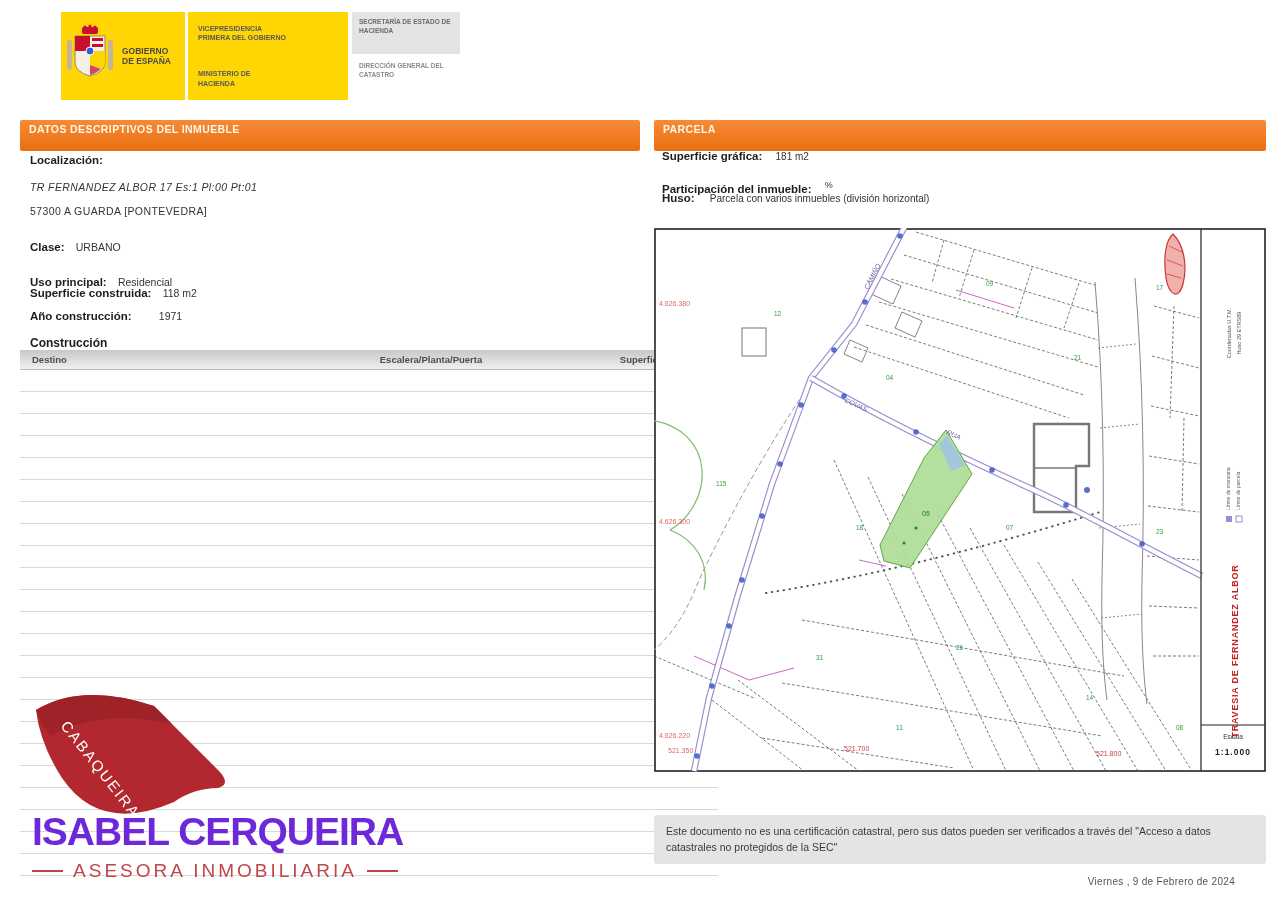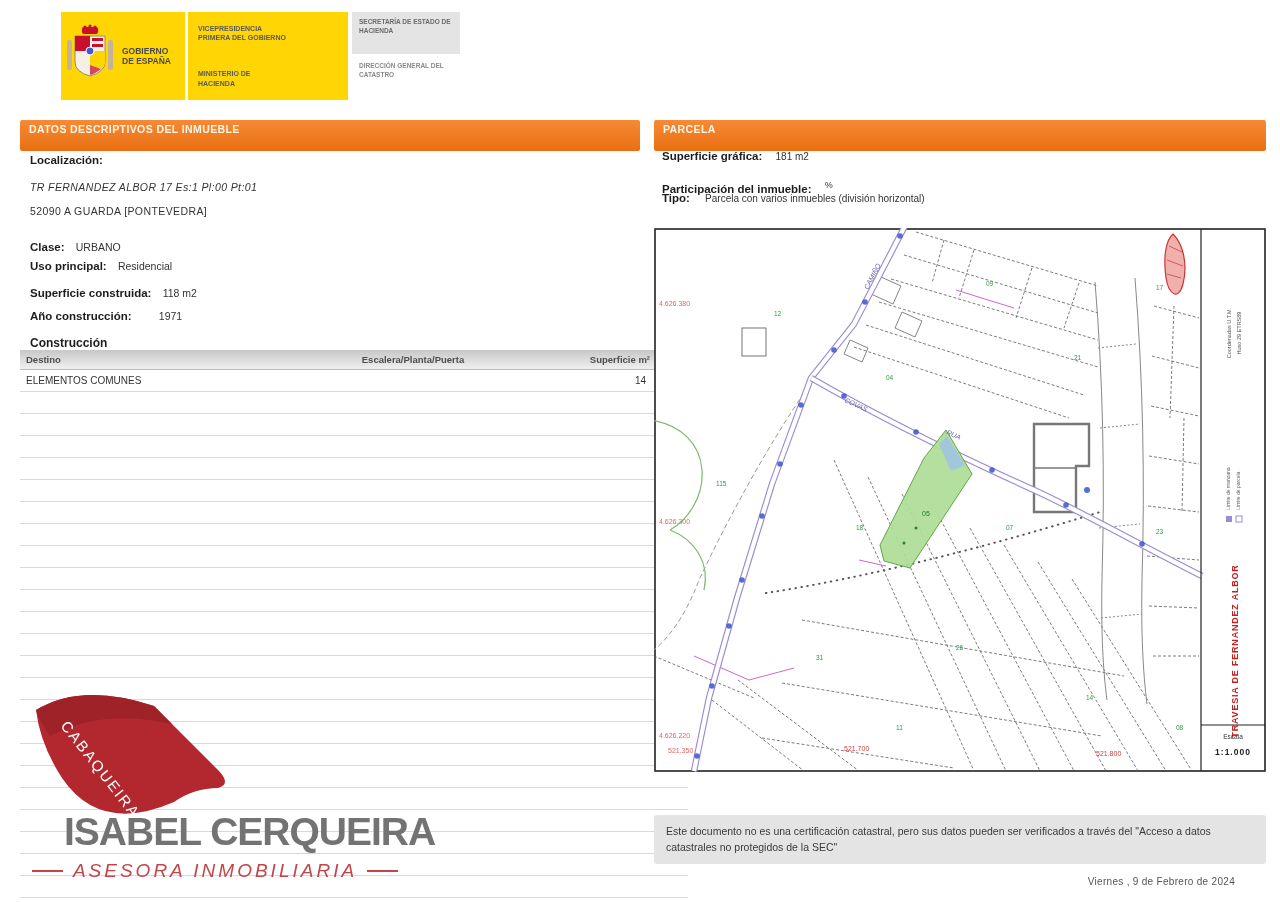--- a/index.html
+++ b/index.html
@@ -33,34 +33,34 @@
 
   
   .lp{position:absolute;left:20px;top:140px;width:620px;font-size:11.5px;}
   .lp .line{position:absolute;white-space:nowrap;}
   .b{font-weight:bold;color:#1d1d1d;}
   .v{color:#333;}
   .addr{font-size:10.5px;color:#333;letter-spacing:.4px;}
 
   table.cons{position:absolute;left:20px;top:350px;width:600px;border-collapse:collapse;table-layout:fixed;}
   table.cons th{background:linear-gradient(#C7C7C7,#F0F0F0);font-size:9.5px;color:#4e4e4e;
-                font-weight:bold;padding:4px 6px;border-bottom:1px solid #bbb;}
+                font-weight:bold;padding:4px 12px;border-bottom:1px solid #bbb;}
   table.cons td{font-size:10px;color:#333;padding:4px 6px;border-bottom:1px solid #d9d9d9;height:13px;}
   .c1{width:290px;text-align:left;}
   .c2{width:170px;text-align:center;}
   .c3{width:140px;text-align:right;padding-right:42px !important;}
   th.c3{padding-right:38px !important;}
 
   
   .agency{position:absolute;left:22px;top:692px;width:400px;}
   .agency-name{position:absolute;left:10px;top:118px;font-size:39px;font-weight:bold;
-               color:#737373;letter-spacing:-1px;white-space:nowrap;margin-left:32px;}
+               color:#6d28d9;letter-spacing:-1px;white-space:nowrap;}
   .agency-tag{position:absolute;left:10px;top:168px;width:366px;display:flex;align-items:center;}
   .agency-tag .dash{height:2.5px;background:#C14549;flex:1;}
-  .agency-tag .txt{font-size:19px;color:#C14549;letter-spacing:3px;margin:0 10px;white-space:nowrap;font-style:italic;}
+  .agency-tag .txt{font-size:19px;color:#C14549;letter-spacing:3px;margin:0 10px;white-space:nowrap;}
 
   
   .rp{position:absolute;left:654px;top:140px;width:614px;font-size:11.5px;}
   .rp .line{position:absolute;white-space:nowrap;text-align:center;}
   .map-frame{position:absolute;left:654px;top:228px;}
   .disclaimer{position:absolute;left:654px;top:815px;width:612px;box-sizing:border-box;
               background:#E4E4E4;border-radius:3px;padding:8px 12px;font-size:10.5px;
               color:#3a3a3a;line-height:1.55;}
   .date-line{position:absolute;left:930px;top:876px;width:305px;text-align:right;
              font-size:10px;color:#555;letter-spacing:.3px;}
@@ -103,27 +103,27 @@
     </div>
   </div>
 
 
   <div class="section-bar" style="left:20px;top:120px;width:620px;">DATOS DESCRIPTIVOS DEL INMUEBLE</div>
   <div class="section-bar" style="left:654px;top:120px;width:612px;">PARCELA</div>
 
   <div class="lp">
     <div class="line b" style="left:10px;top:14px;">Localización:</div>
     <div class="line addr" style="left:10px;top:41px;font-style:italic;">TR FERNANDEZ ALBOR 17 Es:1 Pl:00 Pt:01</div>
-    <div class="line addr" style="left:10px;top:65px;">52090 A GUARDA [PONTEVEDRA]</div>
+    <div class="line addr" style="left:10px;top:65px;">57300 A GUARDA [PONTEVEDRA]</div>
 
     <div class="line" style="left:10px;top:101px;">
       <span class="b">Clase:</span>
       <span class="v" style="font-size:10.5px;margin-left:8px;">URBANO</span>
     </div>
-    <div class="line" style="left:10px;top:120px;">
+    <div class="line" style="left:10px;top:136px;">
       <span class="b">Uso principal:</span>
       <span class="v" style="font-size:10.5px;margin-left:8px;">Residencial</span>
     </div>
     <div class="line" style="left:10px;top:147px;">
       <span class="b">Superficie construida:</span>
       <span class="v" style="font-size:10.5px;margin-left:8px;">118 m2</span>
     </div>
     <div class="line" style="left:10px;top:170px;">
       <span class="b">Año construcción:</span>
       <span class="v" style="font-size:10.5px;margin-left:24px;">1971</span>
@@ -133,25 +133,20 @@
 
   <table class="cons">
     <thead>
       <tr>
         <th class="c1">Destino</th>
         <th class="c2">Escalera/Planta/Puerta</th>
         <th class="c3">Superficie m²</th>
       </tr>
     </thead>
     <tbody>
-        <tr>
-          <td class="c1">ELEMENTOS COMUNES</td>
-          <td class="c2"></td>
-          <td class="c3">14</td>
-        </tr>
         <tr>
           <td class="c1"></td>
           <td class="c2"></td>
           <td class="c3"></td>
         </tr>
         <tr>
           <td class="c1"></td>
           <td class="c2"></td>
           <td class="c3"></td>
         </tr>
@@ -280,21 +275,21 @@
   <div class="rp">
     <div class="line" style="left:8px;top:10px;">
       <span class="b">Superficie gráfica:</span>
       <span class="v" style="font-size:10px;margin-left:10px;">181 m2</span>
     </div>
     <div class="line" style="left:8px;top:31px;margin-top:9px;">
       <span class="b">Participación del inmueble:</span>
       <span class="v" style="font-size:9px;margin-left:10px;vertical-align:super;">%</span>
     </div>
     <div class="line" style="left:8px;top:52px;">
-      <span class="b">Tipo:</span>
+      <span class="b">Huso:</span>
       <span class="v" style="font-size:10px;margin-left:12px;">Parcela con varios inmuebles (división horizontal)</span>
     </div>
   </div>
 
   <div class="map-frame">
     <svg width="612" height="544" viewBox="0 0 612 544">
       <rect x="1" y="1" width="610" height="542" fill="#ffffff" stroke="#222" stroke-width="1.6"></rect>
 
       <g stroke="#5a5a5a" stroke-width=".8" fill="none" stroke-dasharray="3,2">
         <path d="M262 4 L444 58"></path>

